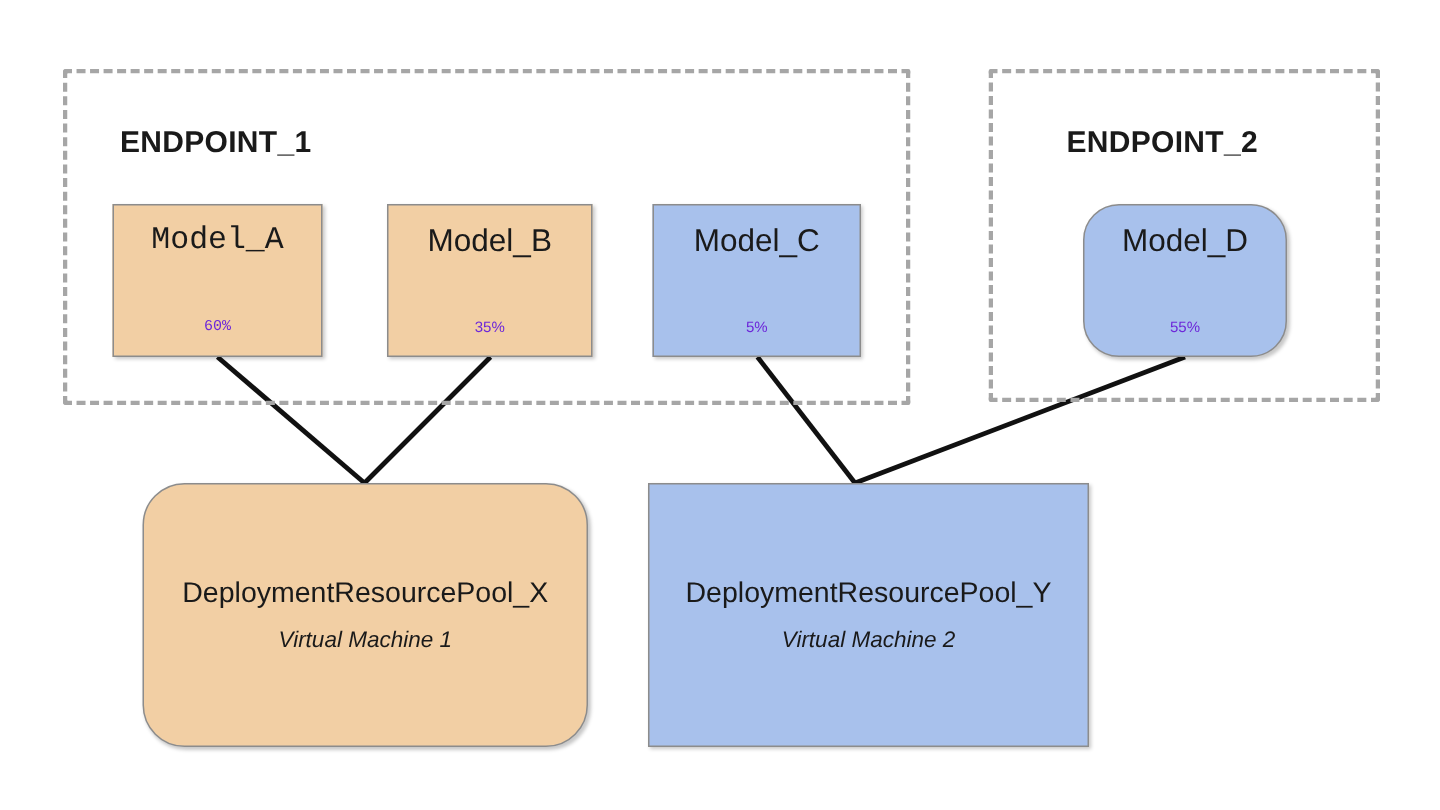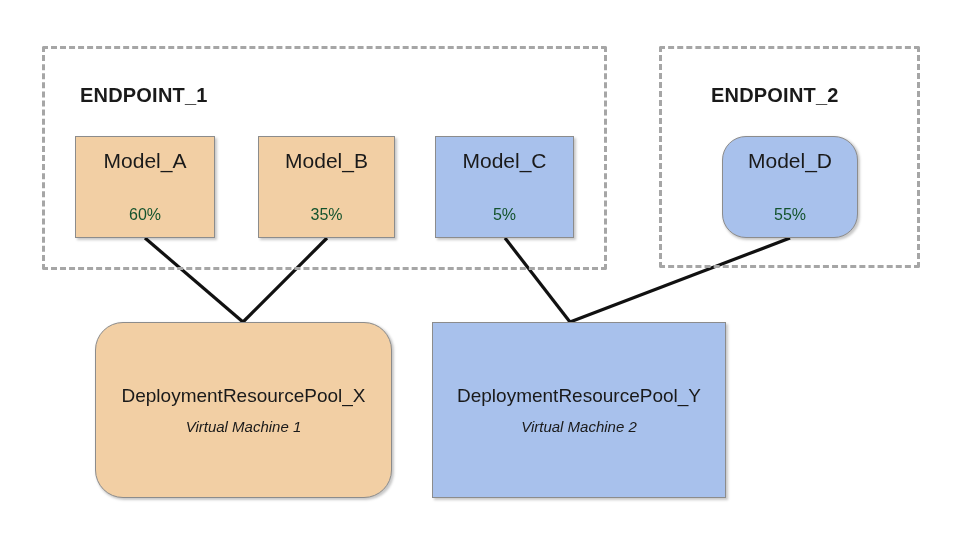--- a/index.html
+++ b/index.html
@@ -54,22 +54,22 @@
   .model-node {
     justify-content: flex-start;
   }
   .model-name {
     font-size: 21px;
     color: #1a1a1a;
     margin-top: 12px;
     white-space: nowrap;
   }
   .model-pct {
-    font-size: 16px;
-    color: #14532d;
+    font-size: 10px;
+    color: #6d28d9;
     position: absolute;
     bottom: 13px;
     white-space: nowrap;
   }
   .pool-node {
     justify-content: center;
   }
   .pool-name {
     font-size: 19px;
     color: #1a1a1a;
@@ -95,21 +95,21 @@
       <line x1="790" y1="238" x2="570" y2="322" stroke="#111111" stroke-width="3.2" stroke-linecap="butt"></line>
     </svg>
 
   <div id="groups-layer">
       <div class="group-box" style="left: 42px; top: 46px; width: 565px; height: 224px; border-color: rgb(166, 166, 166);"></div>
       <div class="group-title" style="left: 80px; top: 84px;">ENDPOINT_1</div>
       <div class="group-box" style="left: 659px; top: 46px; width: 261px; height: 222px; border-color: rgb(166, 166, 166);"></div>
       <div class="group-title" style="left: 687px; top: 84px; margin-left: 24px;">ENDPOINT_2</div>
     </div>
   <div id="nodes-layer">
-      <div class="node model-node" style="left: 75px; top: 136px; width: 140px; height: 102px; background: rgb(242, 207, 164); border-color: rgb(140, 140, 140);">
+      <div class="node model-node" style="left: 75px; top: 136px; width: 140px; height: 102px; background: rgb(242, 207, 164); border-color: rgb(140, 140, 140); font-family: Liberation Mono, monospace;">
         <div class="model-name">Model_A</div>
         <div class="model-pct">60%</div>
       </div>
       <div class="node model-node" style="left: 258px; top: 136px; width: 137px; height: 102px; background: rgb(242, 207, 164); border-color: rgb(140, 140, 140);">
         <div class="model-name">Model_B</div>
         <div class="model-pct">35%</div>
       </div>
       <div class="node model-node" style="left: 435px; top: 136px; width: 139px; height: 102px; background: rgb(168, 193, 236); border-color: rgb(140, 140, 140);">
         <div class="model-name">Model_C</div>
         <div class="model-pct">5%</div>

